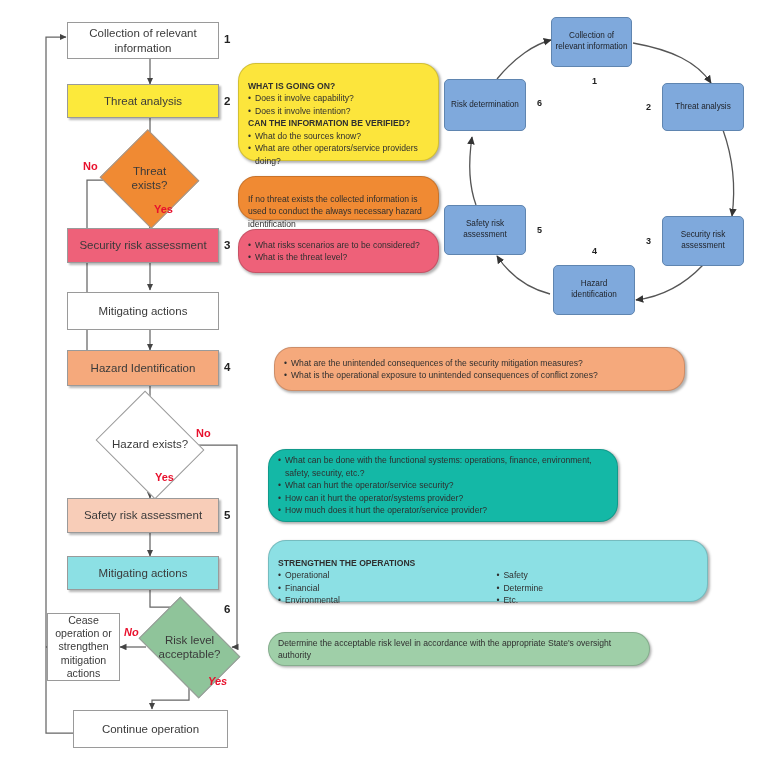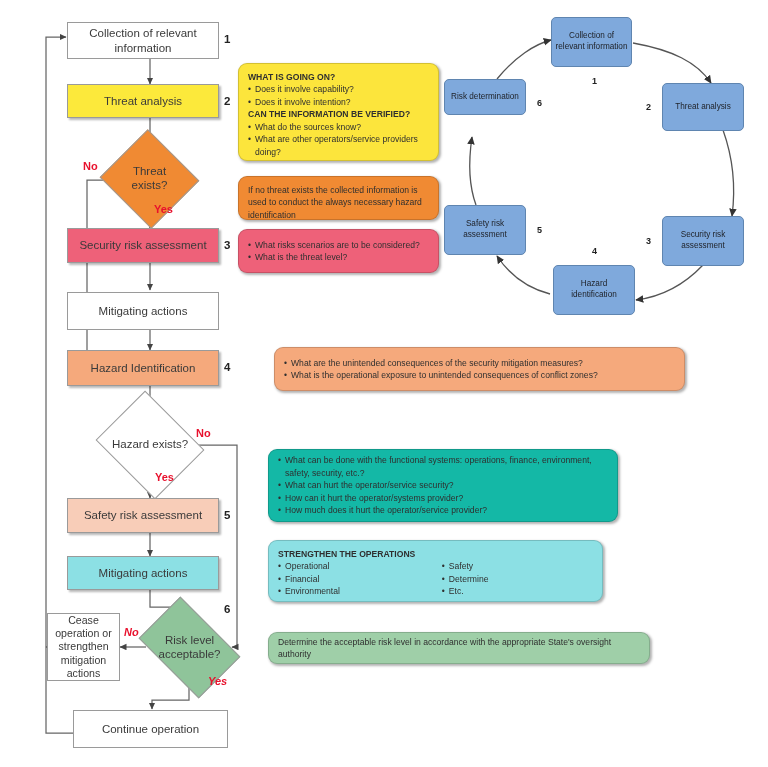--- a/index.html
+++ b/index.html
@@ -43,27 +43,27 @@
     transform:rotate(45deg);
     border:1px solid #9a9a9a;
     box-sizing:border-box;
   }
   .diamond .dlabel{position:relative;z-index:2;padding:0 2px;}
 
   
   .callout{
     position:absolute;
     box-sizing:border-box;
-    border-radius:9px;
+    border-radius:18px;
     border:1px solid rgba(0,0,0,.16);
     box-shadow:1.5px 1.5px 2.5px rgba(0,0,0,.3);
     font-size:8.6px;
     line-height:1.45;
     color:#2f2f2f;
-    padding:7px 9px;
+    padding:16px 9px;
   }
   .callout .hd{font-weight:bold;display:block;}
   .callout ul{margin:0;padding:0;list-style:none;}
   .callout li{position:relative;padding-left:7px;}
   .callout li:before{content:"\2022";position:absolute;left:0;top:0;}
   .callout p{margin:0;}
 
   
   .cols{display:flex;}
   .cols .c1{width:52%;}
@@ -269,21 +269,21 @@
 
   <div class="callout" style="left:268px;top:449px;width:350px;height:73px;background:#14b8a6;display:flex;align-items:center;">
     <ul style="width:100%;">
       <li>What can be done with the functional systems: operations, finance, environment, safety, security, etc.?</li>
       <li>What can hurt the operator/service security?</li>
       <li>How can it hurt the operator/systems provider?</li>
       <li>How much does it hurt the operator/service provider?</li>
     </ul>
   </div>
 
-  <div class="callout" style="left:268px;top:540px;width:335px;height:62px;background:#8CE0E4;">
+  <div class="callout" style="left:268px;top:540px;width:440px;height:62px;background:#8CE0E4;">
     <span class="hd">STRENGTHEN THE OPERATIONS</span>
     <div class="cols">
       <ul class="c1">
         <li>Operational</li>
         <li>Financial</li>
         <li>Environmental</li>
       </ul>
       <ul class="c2">
         <li>Safety</li>
         <li>Determine</li>
@@ -314,18 +314,18 @@
   <div class="cbox" style="left:553px;top:265px;width:82px;height:50px;">
     <span>Hazard identification</span>
   </div>
   <div class="cyclenum" style="left:592px;top:246px;">4</div>
 
   <div class="cbox" style="left:444px;top:205px;width:82px;height:50px;">
     <span>Safety risk assessment</span>
   </div>
   <div class="cyclenum" style="left:537px;top:225px;">5</div>
 
-  <div class="cbox" style="left:444px;top:79px;width:82px;height:36px;">
+  <div class="cbox" style="left:444px;top:79px;width:82px;height:52px;">
     <span>Risk determination</span>
   </div>
   <div class="cyclenum" style="left:537px;top:98px;">6</div>
 
 </div>
 
 </body></html>

